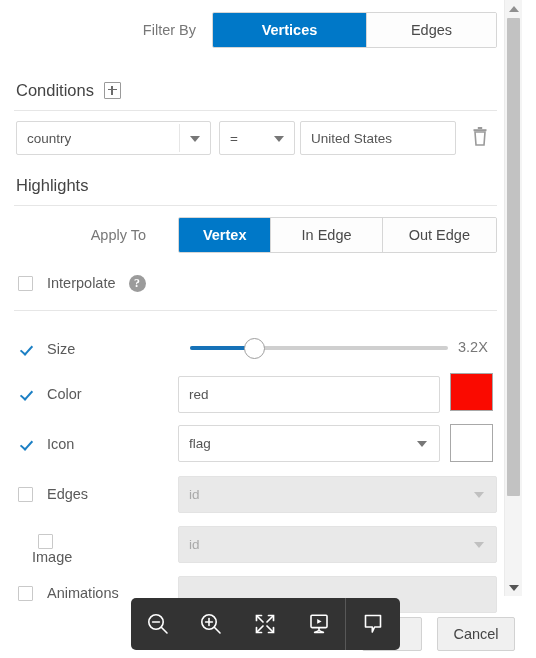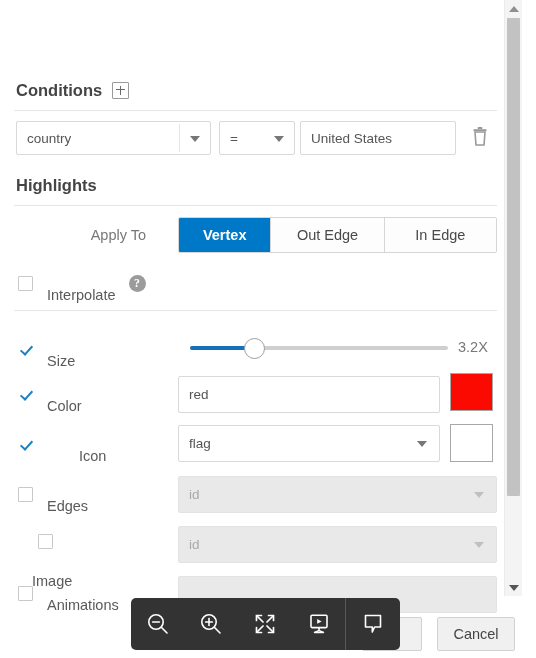--- a/index.html
+++ b/index.html
@@ -70,21 +70,21 @@
     font-weight: bold;
   }
   .inline-label {
     font-size: 14.5px;
     color: #777777;
   }
   
   .section-title {
     font-size: 16.5px;
     color: #444444;
-    font-weight: bold;
+    font-weight: normal;
   }
   .plus-box {
     width: 15px;
     height: 15px;
     border: 1px solid #9a9a9a;
     border-radius: 1px;
     position: relative;
     display: inline-block;
     margin-left: 10px;
     cursor: pointer;
@@ -150,21 +150,20 @@
     width: 5px; height: 10px;
     border: solid #1b7fc4;
     border-width: 0 2.4px 2.4px 0;
     transform: rotate(42deg);
   }
   .cb-label {
     font-size: 14.5px;
     color: #5a5a5a;
     margin-left: 14px;
     white-space: nowrap;
-    margin-top: 24px;
   }
   
   .help {
     width: 17px; height: 17px;
     border-radius: 50%;
     background: #9b9b9b;
     color: #fff;
     font-size: 12px;
     font-weight: bold;
     display: flex;
@@ -291,20 +290,27 @@
     z-index: 20;
   }
 </style>
 </head>
 <body>
 
 <div id="root">
 
   <div class="viewport">
 
+    <div class="row" style="left:0;top:12px;width:497px;height:36px;justify-content:flex-end;">
+      <span class="inline-label" style="margin-right:16px;">Filter By</span>
+      <div class="seg" style="width:285px;">
+        <div class="segbtn active" style="width:155px;">Vertices</div>
+        <div class="segbtn" style="width:130px;">Edges</div>
+      </div>
+    </div>
 
     <div class="row" style="left:16px;top:78px;height:24px;">
       <span class="section-title">Conditions</span>
       <span class="plus-box"></span>
     </div>
     <div class="sep" style="top:110px;"></div>
 
     <div>
 
       <div class="field" style="position:absolute;left:16px;top:121px;width:195px;">
@@ -333,22 +339,22 @@
 
     <div class="row" style="left:16px;top:173px;height:24px;">
       <span class="section-title">Highlights</span>
     </div>
     <div class="sep" style="top:205px;"></div>
 
     <div class="row" style="left:0;top:217px;width:497px;height:36px;justify-content:flex-end;">
       <span class="inline-label" style="margin-right:32px;">Apply To</span>
       <div class="seg" style="width:319px;">
         <div class="segbtn active" style="width:93px;">Vertex</div>
+        <div class="segbtn" style="width:112px;">In Edge</div>
         <div class="segbtn" style="width:114px;">Out Edge</div>
-        <div class="segbtn" style="width:112px;">In Edge</div>
       </div>
     </div>
 
     <div class="row" style="left:18px;top:273px;height:20px;">
       <span class="cb"></span>
       <span class="cb-label">Interpolate</span>
       <span class="help">?</span>
     </div>
     <div class="sep" style="top:310px;"></div>
 
@@ -365,21 +371,21 @@
 
     <div class="row" style="left:18px;top:384px;height:20px;justify-content:center;">
       <span class="cb checked"></span>
       <span class="cb-label">Color</span>
     </div>
     <div class="field" style="position:absolute;left:178px;top:376px;width:262px;height:37px;">
       <span class="txt">red</span>
     </div>
     <div class="swatch" id="color-swatch" style="left: 450px; top: 373px; background: rgb(250, 10, 0);"></div>
 
-    <div class="row" style="left:18px;top:434px;height:20px;gap:32px;">
+    <div class="row" style="left:18px;top:434px;height:20px;">
       <span class="cb checked"></span>
       <span class="cb-label">Icon</span>
     </div>
     <div class="field" style="position:absolute;left:178px;top:425px;width:262px;height:37px;">
       <span class="txt">flag</span>
       <span class="caret" style="right:12px;top:15px;"></span>
     </div>
     <div class="swatch" id="icon-swatch" style="left: 450px; top: 424px; background: rgb(255, 255, 255);"></div>
 
     <div class="row" style="left:18px;top:484px;height:20px;">

